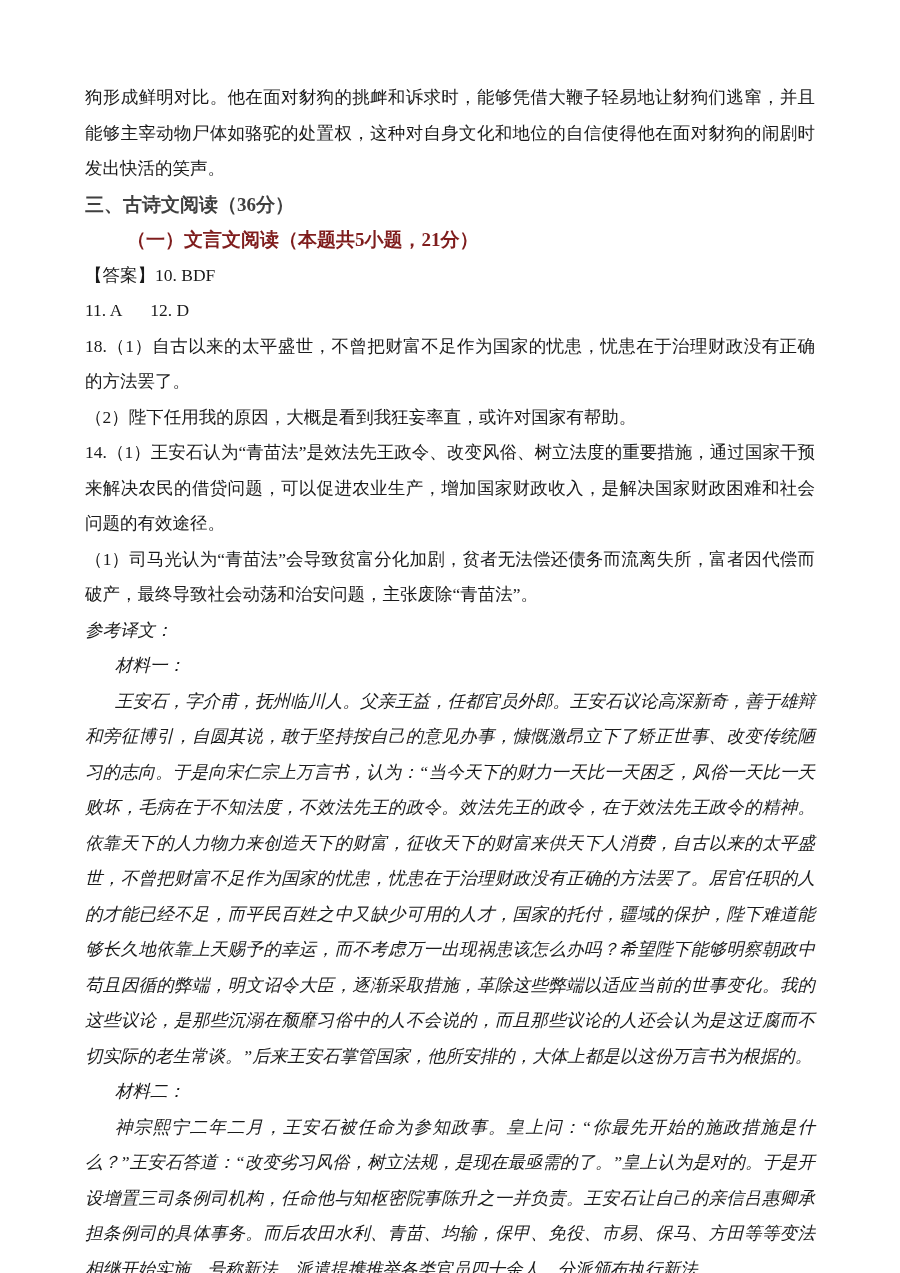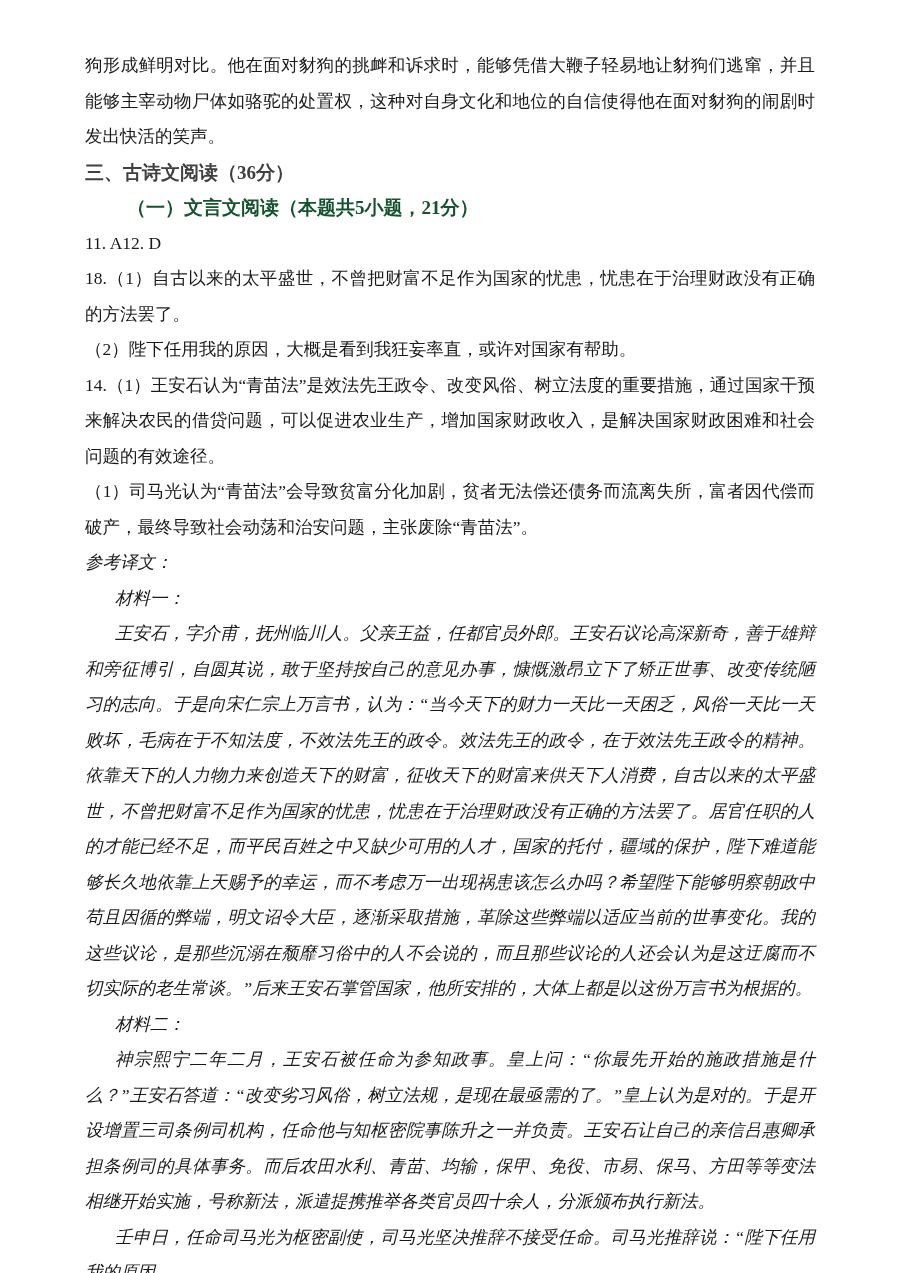--- a/index.html
+++ b/index.html
@@ -10,63 +10,67 @@
   body {
     width: 900px;
     height: 1273px;
     overflow: hidden;
     font-family: "Liberation Serif", serif;
   }
   .page {
     box-sizing: border-box;
     width: 900px;
     height: 1273px;
-    padding: 48px 85px 30px 85px;
+    padding: 80px 85px 30px 85px;
     color: #1a1a1a;
     font-size: 17.5px;
     line-height: 35.5px;
   }
   .page p, .page h2, .page h3 {
     margin: 0;
     padding: 0;
     font-size: 17.5px;
     font-weight: normal;
     text-align: justify;
   }
   .section-heading {
     font-weight: bold !important;
     font-size: 19px !important;
     color: #404040;
   }
   .subsection-heading {
     font-weight: bold !important;
     font-size: 19px !important;
     padding-left: 42px !important;
-    color: #14532d;
+    color: #7f1d1d;
   }
   .answer-choice-gap {
+    margin-right: 28px;
   }
   .translation {
     font-style: italic; 
   }
   .trans-indent {
     text-indent: 30px;
   }
 </style>
 </head>
 <body>
 
 <div class="page">
 
   <p>狗形成鲜明对比。他在面对豺狗的挑衅和诉求时，能够凭借大鞭子轻易地让豺狗们逃窜，并且能够主宰动物尸体如骆驼的处置权，这种对自身文化和地位的自信使得他在面对豺狗的闹剧时发出快活的笑声。</p>
 
   <h2 class="section-heading">三、古诗文阅读（36分）</h2>
 
   <h3 class="subsection-heading">（一）文言文阅读（本题共5小题，21分）</h3>
 
+  <p>
+    <span>【答案】</span><span>10. BDF</span>
+  </p>
 
   <p>
     <span class="answer-choice-gap">11. A</span><span>12. D</span>
   </p>
 
   <p>18.（1）自古以来的太平盛世，不曾把财富不足作为国家的忧患，忧患在于治理财政没有正确的方法罢了。</p>
 
   <p>（2）陛下任用我的原因，大概是看到我狂妄率直，或许对国家有帮助。</p>
 
   <p>14.（1）王安石认为“青苗法”是效法先王政令、改变风俗、树立法度的重要措施，通过国家干预来解决农民的借贷问题，可以促进农业生产，增加国家财政收入，是解决国家财政困难和社会问题的有效途径。</p>

